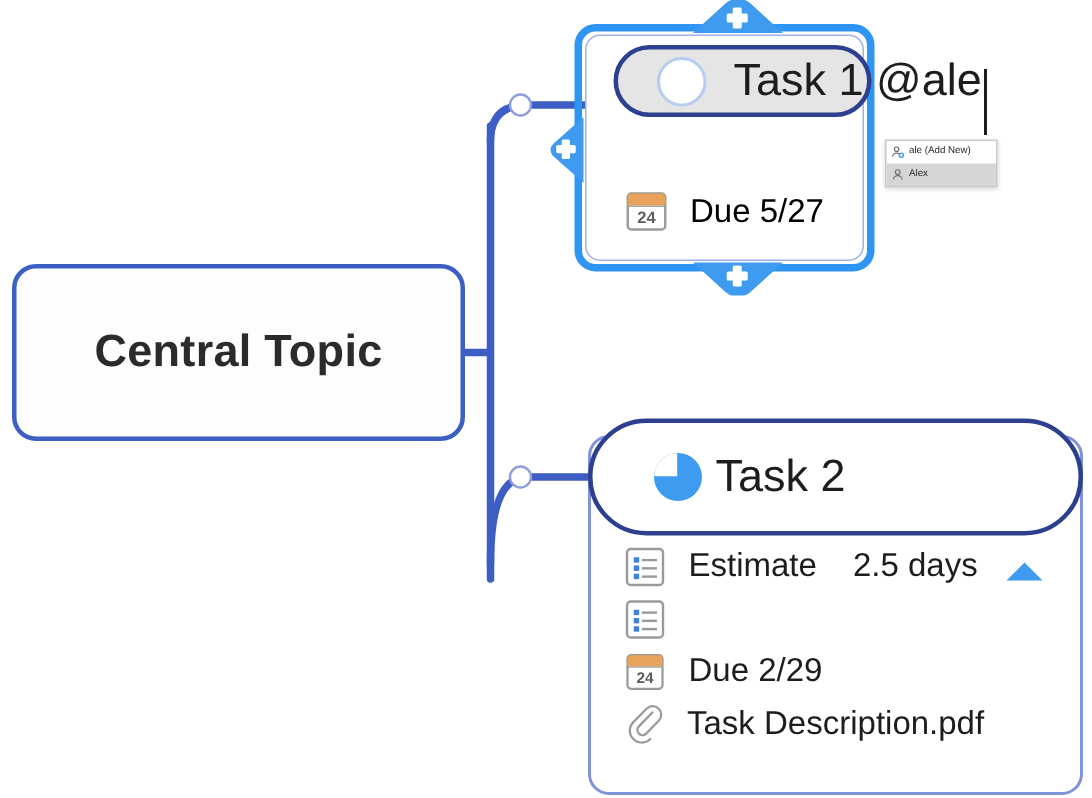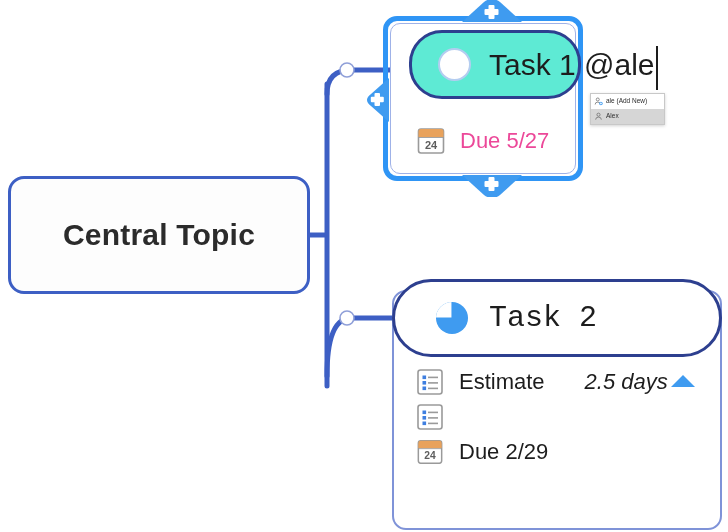--- a/index.html
+++ b/index.html
@@ -76,25 +76,25 @@
     box-sizing: border-box;
     border: 1.5px solid #9fb2e8;
     border-radius: 10px;
     background: #ffffff;
   }
   #task1-node {
     position: absolute;
     left: 409px;
     top: 30px;
     width: 172px;
-    height: 69px;
+    height: 48px;
     box-sizing: border-box;
     border: 3.5px solid #2d3f8f;
     border-radius: 33px;
-    background: #5eead4;
+    background: #e5e5e5;
     display: flex;
     align-items: center;
     padding-left: 26px;
     overflow: visible;
   }
   #task1-node .t1-title {
     font-size: 30px;
     color: #1d1d1d;
     white-space: nowrap;
     margin-left: 18px;
@@ -121,21 +121,21 @@
   
   #task1-due {
     position: absolute;
     left: 416px;
     top: 126px;
     display: flex;
     align-items: center;
   }
   #task1-due .due-label {
     font-size: 22px;
-    color: #ec4899;
+    color: #000000;
     margin-left: 14px;
   }
 
   
   .handle {
     position: absolute;
     color: #ffffff;
   }
   .handle svg { display: block; }
 
@@ -194,53 +194,50 @@
     border-radius: 39px;
     background: #ffffff;
     display: flex;
     align-items: center;
     padding-left: 40px;
     z-index: 5;
   }
   #task2-node .t2-title {
     font-size: 30px;
     color: #1d1d1d;
-    margin-left: 20px;
-    font-family: Liberation Mono, monospace;
+    margin-left: 8px;
   }
   .progress-75 {
     width: 34px;
     height: 34px;
     flex: 0 0 auto;
   }
 
   #task2-details {
     position: absolute;
     left: 392px;
     top: 364px;
     width: 330px;
     z-index: 6;
   }
   .detail-row {
     display: flex;
-    align-items: center;
     height: 35px;
     padding-left: 24px;
     position: relative;
   }
   .detail-row .d-label {
     font-size: 22px;
     color: #1d1d1d;
     margin-left: 15px;
   }
   .detail-row .d-value {
     font-size: 22px;
     color: #1d1d1d;
-    margin-left: 40px;
-    font-style: italic;
+    margin-left: 24px;
   }
   .detail-row .d-caret {
     position: absolute;
     right: 26px;
     top: 9px;
   }
   .row-attachment { height: 38px; }
   .row-attachment .d-label { margin-left: 12px; }
 
   .icon-box { flex: 0 0 auto; display: block; }
@@ -383,16 +380,22 @@
     <div class="detail-row">
       <svg class="icon-box" width="28" height="28" viewBox="0 0 30 30">
         <rect x="2.5" y="3" width="25" height="24" rx="2.5" fill="#ffffff" stroke="#9a9a9a" stroke-width="1.6"></rect>
         <path d="M2.5 5.5 a2.5 2.5 0 0 1 2.5-2.5 h20 a2.5 2.5 0 0 1 2.5 2.5 V11 H2.5 Z" fill="#e8a25c"></path>
         <rect x="2.5" y="11" width="25" height="0.9" fill="#9a9a9a"></rect>
         <text x="15" y="22.6" font-family="Liberation Sans, sans-serif" font-size="11" font-weight="600" fill="#5d5d5d" text-anchor="middle">24</text>
       </svg>
       <span class="d-label">Due 2/29</span>
     </div>
 
+    <div class="detail-row row-attachment">
+      <svg class="icon-box" width="30" height="30" viewBox="0 0 30 30">
+        <path d="M21 9.5 L11.5 19.2 a3.6 3.6 0 0 0 5.1 5.1 L25.4 15.3 a6 6 0 0 0 -8.5 -8.5 L7.6 16.2 a8.4 8.4 0 0 0 11.9 11.9" fill="none" stroke="#9a9a9a" stroke-width="1.6" stroke-linecap="round" transform="translate(-1,-3) scale(0.95)"></path>
+      </svg>
+      <span class="d-label">Task Description.pdf</span>
+    </div>
 
   </div>
 
 </div>
 
 </body></html>

